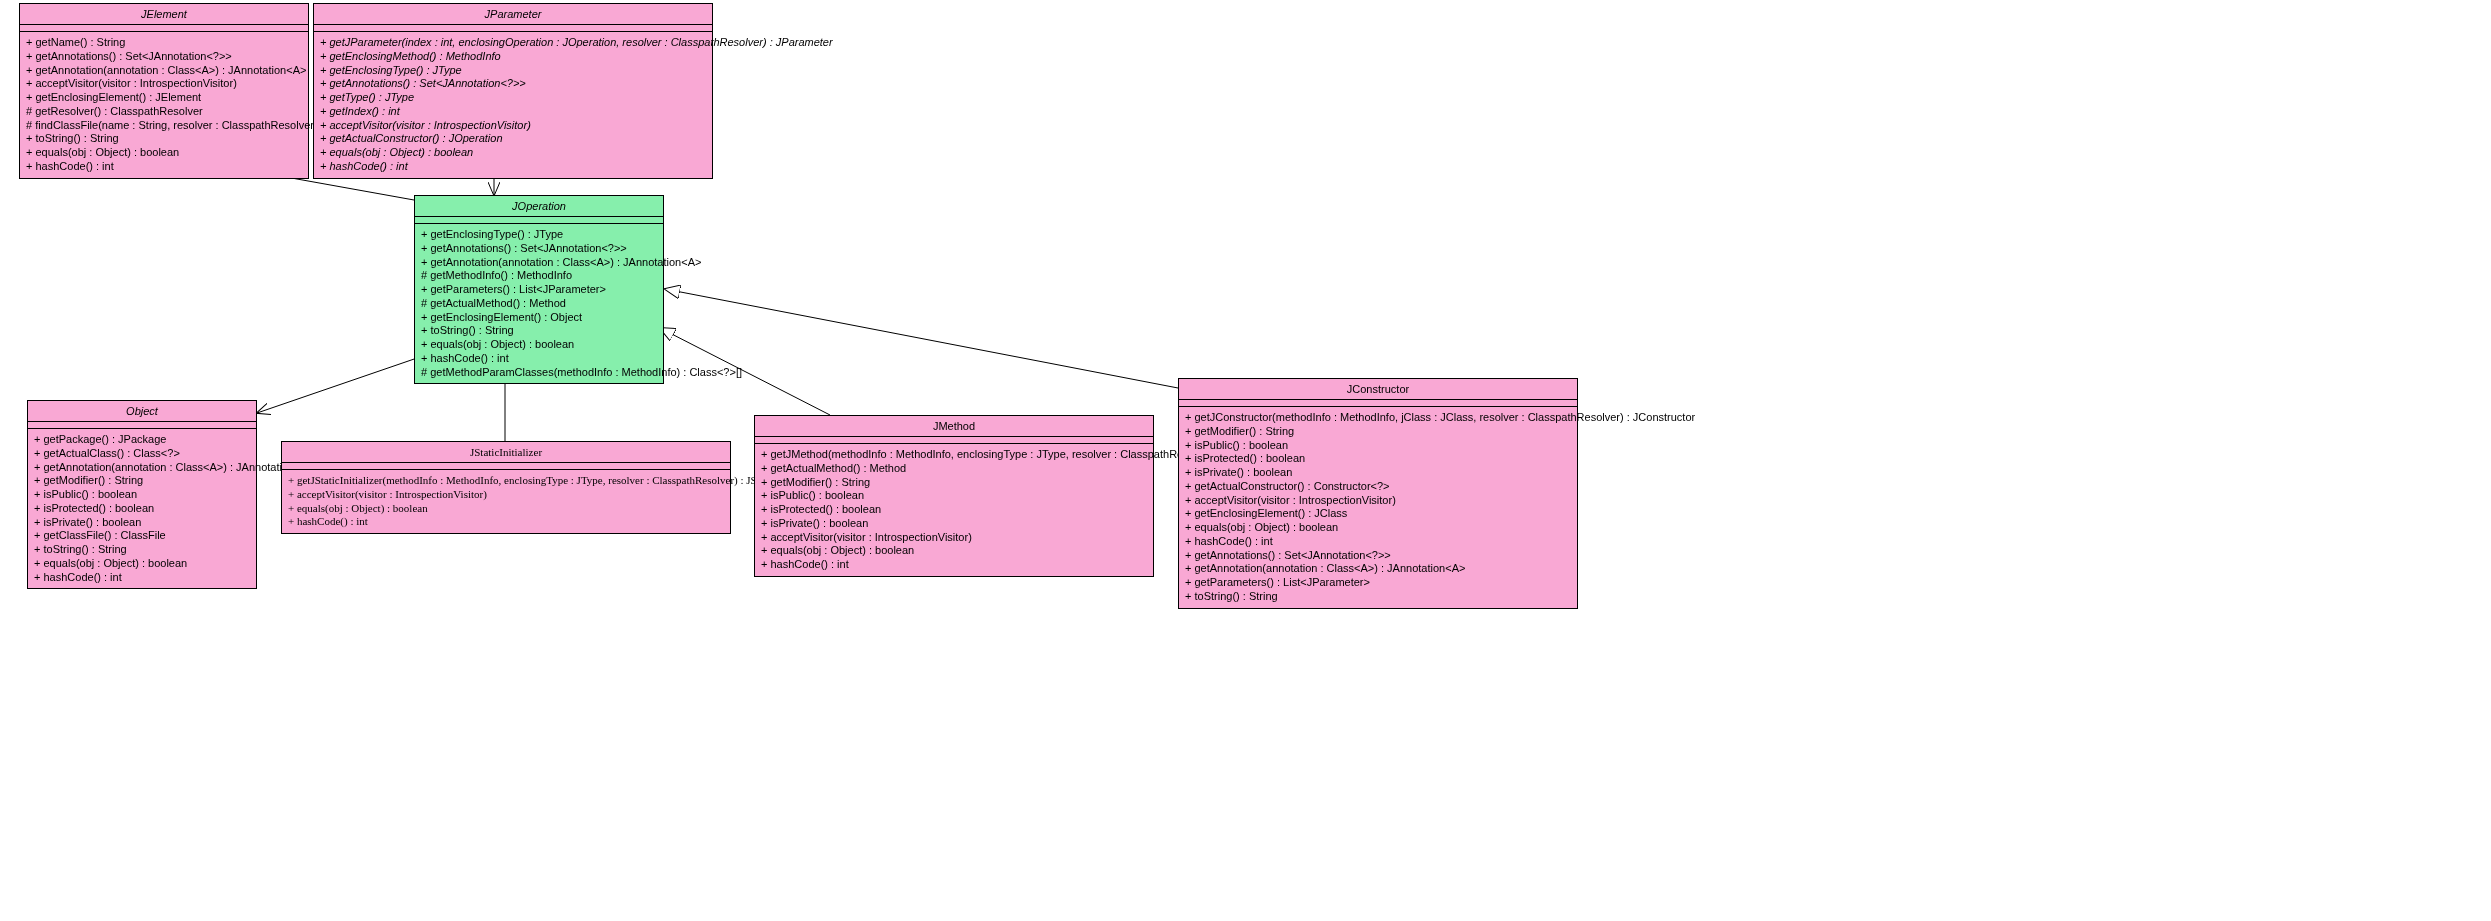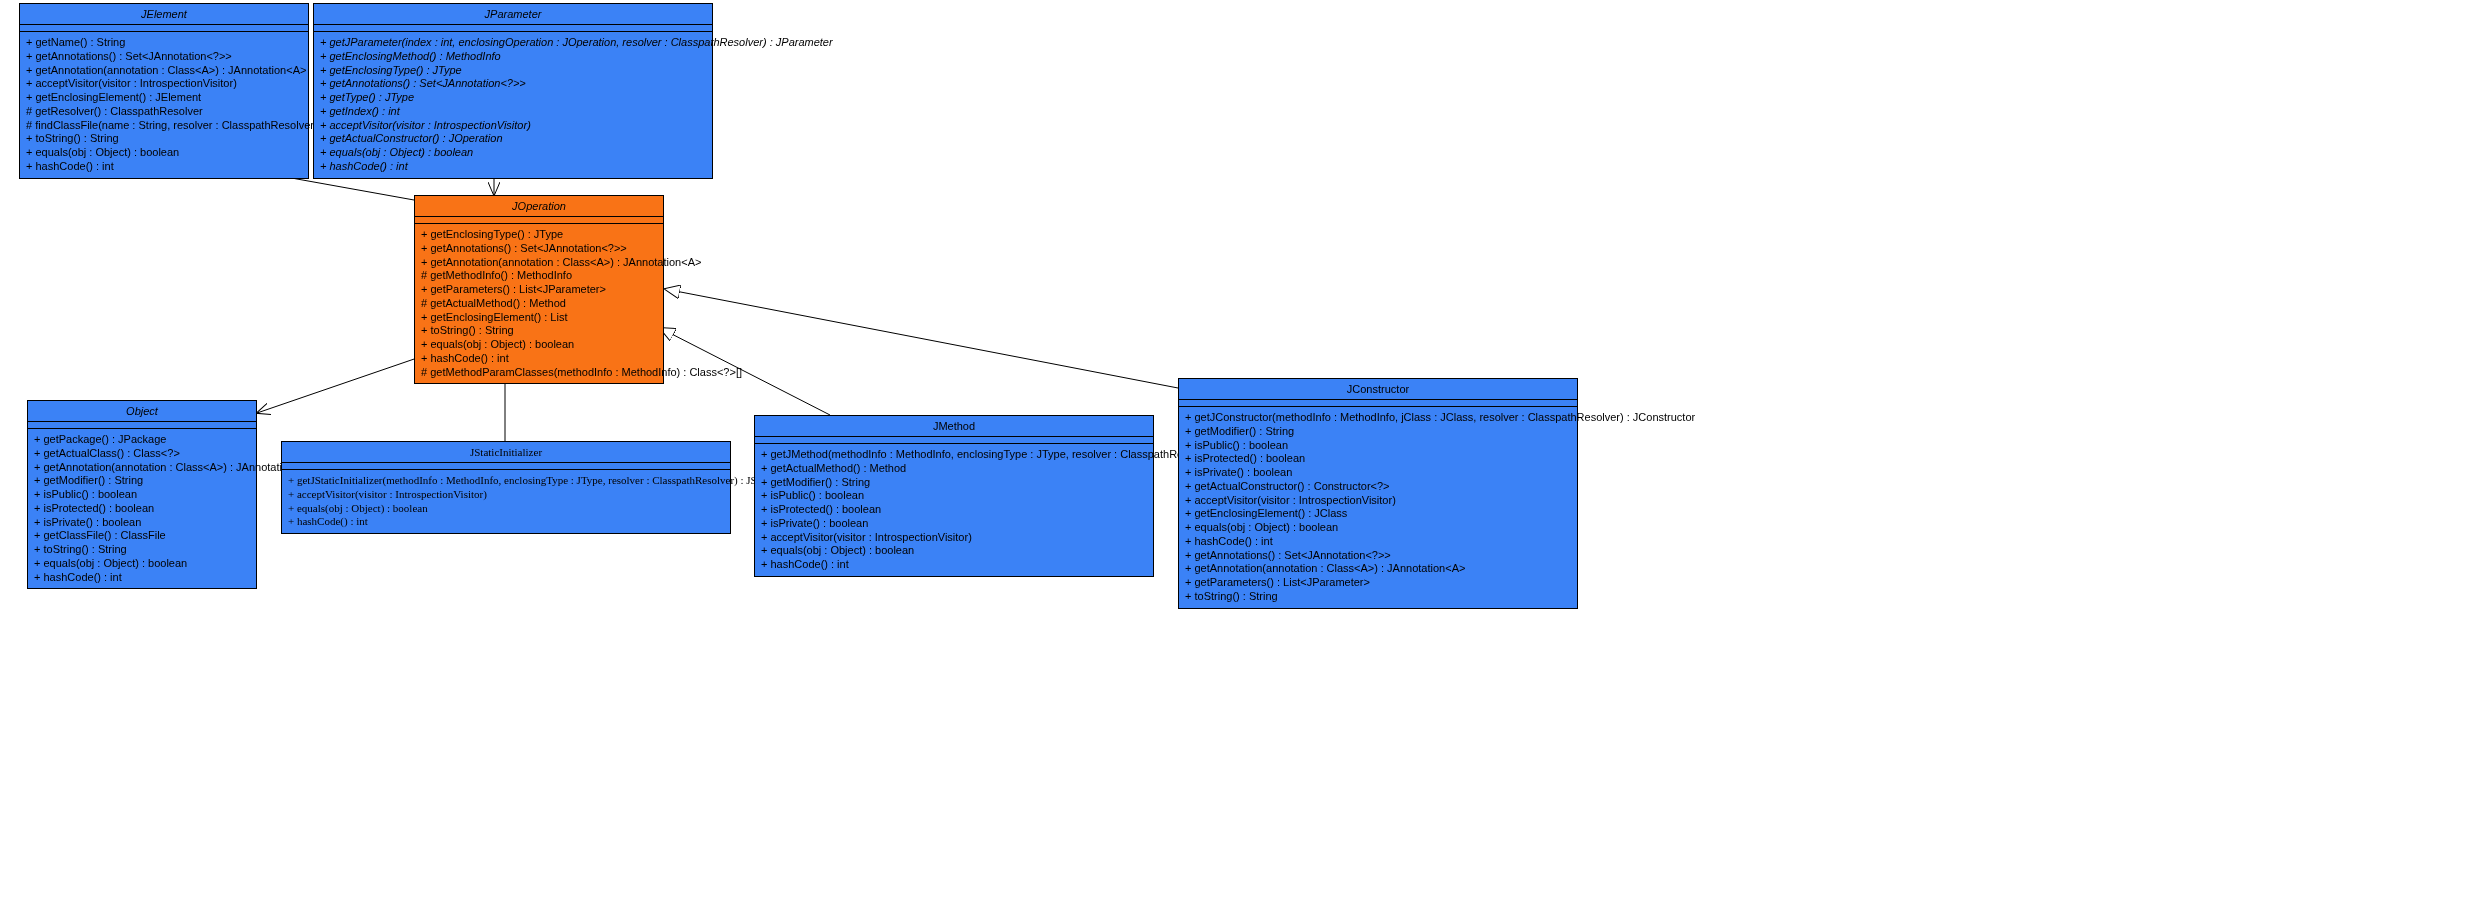--- a/index.html
+++ b/index.html
@@ -1,18 +1,18 @@
 <!DOCTYPE html>
 <html><head>
 <meta charset="utf-8">
 <style>
   html,body{margin:0;padding:0;font-family:Arial,Helvetica,sans-serif;font-size:11px;color:#000;background:#fff;}
   .canvas{position:relative;width:2491px;height:921px;}
-  .class-box{position:absolute;border:1px solid #000;background:#3b82f6;box-sizing:border-box;}
-  .class-box.highlight{background:#f97316;}
+  .class-box{position:absolute;border:1px solid #000;background:#f9a8d4;box-sizing:border-box;}
+  .class-box.highlight{background:#86efac;}
   .class-title{border-bottom:1px solid #000;text-align:center;padding:4px 6px;font-weight:normal;}
   .class-title.abstract{font-style:italic;}
   .class-sep{border-bottom:1px solid #000;height:6px;}
   .class-members{padding:4px 6px;}
   .class-members div{white-space:nowrap;line-height:1.25;}
   .class-members div.abstract{}
   svg.connectors{position:absolute;left:0;top:0;width:2491px;height:921px;pointer-events:none;}
 </style>
 </head>
 <body>
@@ -77,21 +77,21 @@
   <div id="box-JOperation" class="class-box highlight" style="left: 414px; top: 195px; width: 250px;">
       <div class="class-title abstract">JOperation</div>
       <div class="class-sep"></div>
       <div class="class-members">
         <div>+ getEnclosingType() : JType</div>
         <div>+ getAnnotations() : Set&lt;JAnnotation&lt;?&gt;&gt;</div>
         <div>+ getAnnotation(annotation : Class&lt;A&gt;) : JAnnotation&lt;A&gt;</div>
         <div># getMethodInfo() : MethodInfo</div>
         <div>+ getParameters() : List&lt;JParameter&gt;</div>
         <div># getActualMethod() : Method</div>
-        <div>+ getEnclosingElement() : List</div>
+        <div>+ getEnclosingElement() : Object</div>
         <div>+ toString() : String</div>
         <div>+ equals(obj : Object) : boolean</div>
         <div>+ hashCode() : int</div>
         <div># getMethodParamClasses(methodInfo : MethodInfo) : Class&lt;?&gt;[]</div>
       </div>
     </div>
   <div id="box-JType" class="class-box" style="left: 27px; top: 400px; width: 230px;">
       <div class="class-title abstract">Object</div>
       <div class="class-sep"></div>
       <div class="class-members">

